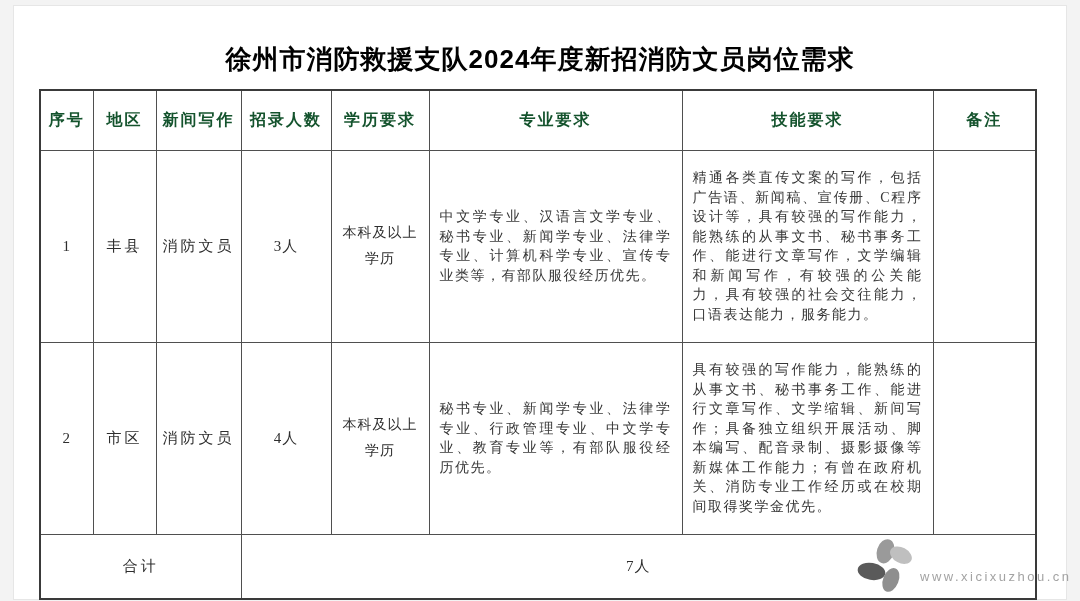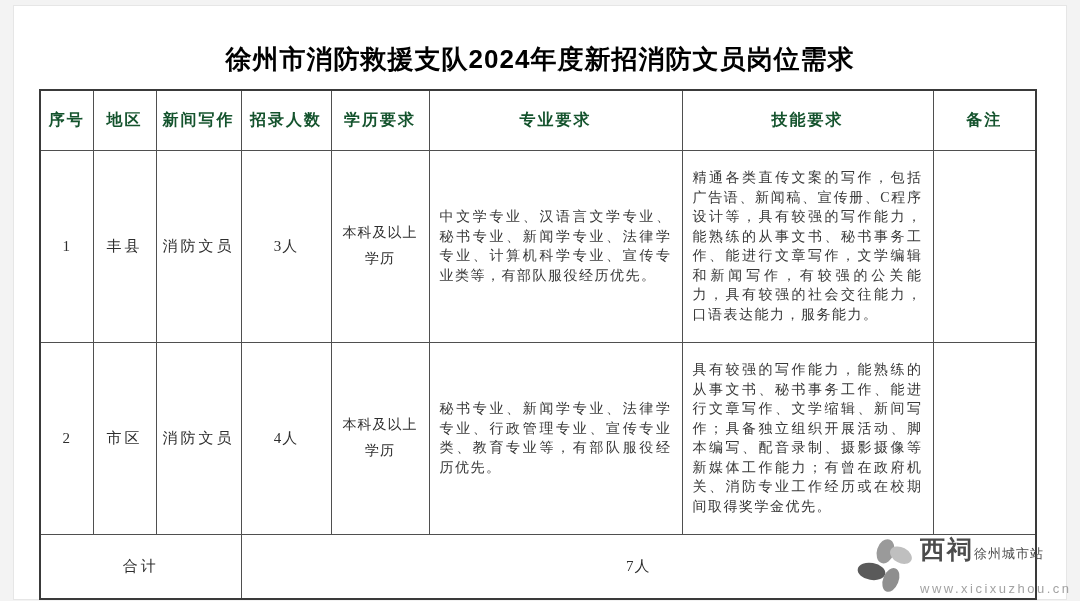--- a/index.html
+++ b/index.html
@@ -137,40 +137,36 @@
         <td class="c-major">中文学专业、汉语言文学专业、秘书专业、新闻学专业、法律学专业、计算机科学专业、宣传专业类等，有部队服役经历优先。</td>
         <td class="c-skills">精通各类直传文案的写作，包括广告语、新闻稿、宣传册、C程序设计等，具有较强的写作能力，能熟练的从事文书、秘书事务工作、能进行文章写作，文学编辑和新闻写作，有较强的公关能力，具有较强的社会交往能力，口语表达能力，服务能力。</td>
         <td class="c-note"></td>
       </tr>
       <tr class="data-row">
         <td class="c-seq">2</td>
         <td class="c-region">市区</td>
         <td class="c-position">消防文员</td>
         <td class="c-count">4人</td>
         <td class="c-education">本科及以上学历</td>
-        <td class="c-major">秘书专业、新闻学专业、法律学专业、行政管理专业、宣传专业类、教育专业等，有部队服役经历优先。</td>
+        <td class="c-major">秘书专业、新闻学专业、法律学专业、行政管理专业、中文学专业、教育专业等，有部队服役经历优先。</td>
         <td class="c-skills">具有较强的写作能力，能熟练的从事文书、秘书事务工作、能进行文章写作、文学缩辑、新间写作；具备独立组织开展活动、脚本编写、配音录制、摄影摄像等新媒体工作能力；有曾在政府机关、消防专业工作经历或在校期间取得奖学金优先。</td>
         <td class="c-note"></td>
       </tr>
       <tr class="total-row">
         <td class="c-total-label" colspan="3">合计</td>
         <td class="c-total-value" colspan="5">7人</td>
       </tr>
     </tbody>
   </table>
 
   <div class="watermark">
     <svg class="wm-flower" viewBox="0 0 80 80" xmlns="http://www.w3.org/2000/svg">
       <ellipse cx="38" cy="21" rx="11" ry="16" transform="rotate(18 38 21)" fill="#9a9a9a"></ellipse>
       <ellipse cx="58" cy="26" rx="15" ry="10" transform="rotate(28 58 26)" fill="#bfbfbf"></ellipse>
       <ellipse cx="20" cy="47" rx="18" ry="11" transform="rotate(10 20 47)" fill="#5a5a5a"></ellipse>
       <ellipse cx="45" cy="58" rx="10" ry="16" transform="rotate(22 45 58)" fill="#8f8f8f"></ellipse>
     </svg>
     <div class="wm-text">
-      <div class="wm-brand-line">
-        <span class="wm-brand">西祠</span>
-        <span class="wm-site">徐州城市站</span>
-      </div>
       <div class="wm-url">www.xicixuzhou.cn</div>
     </div>
   </div>
 
 </div>
 
 </body></html>

